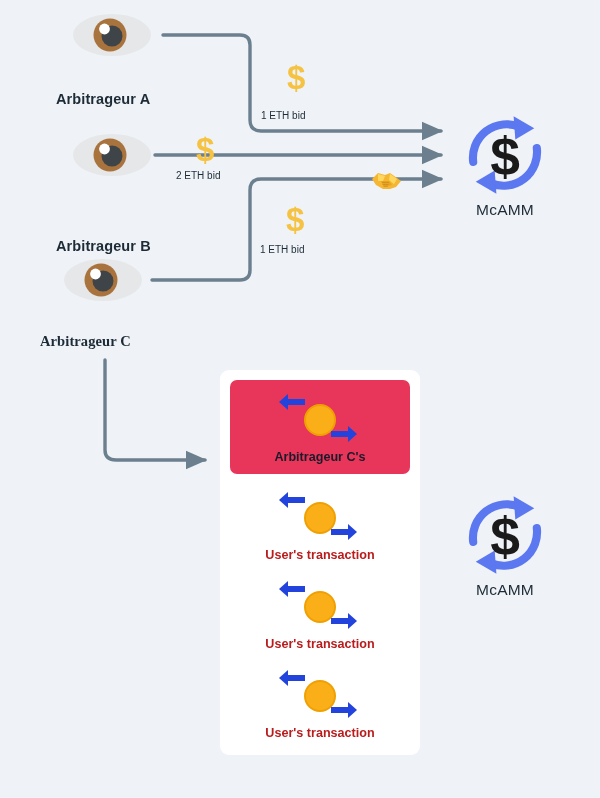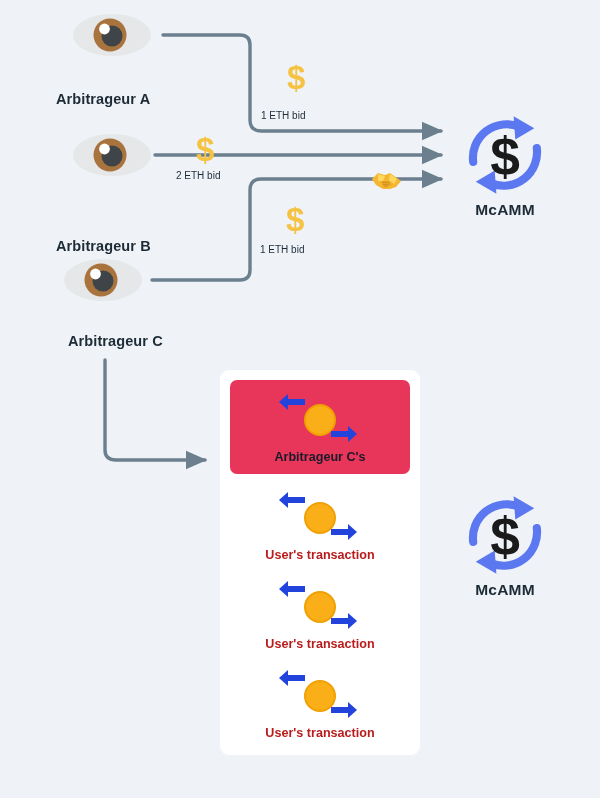--- a/index.html
+++ b/index.html
@@ -63,21 +63,21 @@
   .handshake { width: 34px; height: 26px; }
 
   
   .mcamm-wrap {
     width: 110px;
     text-align: center;
   }
   .mcamm-logo { width: 86px; height: 86px; display:block; margin: 0 auto; }
   .mcamm-text {
     font-size: 15.5px;
-    font-weight: bold;
+    font-weight: normal;
     color: #1d2b36;
     margin-top: 3px;
     letter-spacing: 0.2px;
   }
 
   
   .block-container {
     width: 200px;
     background: #ffffff;
     border-radius: 9px;
@@ -165,21 +165,21 @@
   <div class="abs actor-label" style="left:56px; top:211px;margin-top:27px;">Arbitrageur B</div>
 
   <div class="abs" style="left:63px; top:257px;">
     <svg class="eye-icon" viewBox="0 0 80 46" xmlns="http://www.w3.org/2000/svg">
       <ellipse cx="40" cy="23" rx="39" ry="21" fill="#e6e7e8"></ellipse>
       <circle cx="38" cy="23" r="16.5" fill="#a9733d"></circle>
       <circle cx="40" cy="24" r="10.5" fill="#3f4448"></circle>
       <circle cx="32.5" cy="17" r="5.4" fill="#ffffff"></circle>
     </svg>
   </div>
-  <div class="abs actor-label" style="left:68px; top:333px;">Arbitrageur C</div>
+  <div class="abs actor-label" style="left:40px; top:333px;font-family:Liberation Serif, serif;">Arbitrageur C</div>
 
   <div class="abs dollar-glyph" style="left:287px; top:61px;">$</div>
   <div class="abs bid-label" style="left:261px; top:110px;">1 ETH bid</div>
 
   <div class="abs dollar-glyph" style="left:196px; top:133px;">$</div>
   <div class="abs bid-label" style="left:176px; top:170px;">2 ETH bid</div>
 
   <div class="abs dollar-glyph" style="left:286px; top:203px;">$</div>
   <div class="abs bid-label" style="left:260px; top:244px;">1 ETH bid</div>
 

